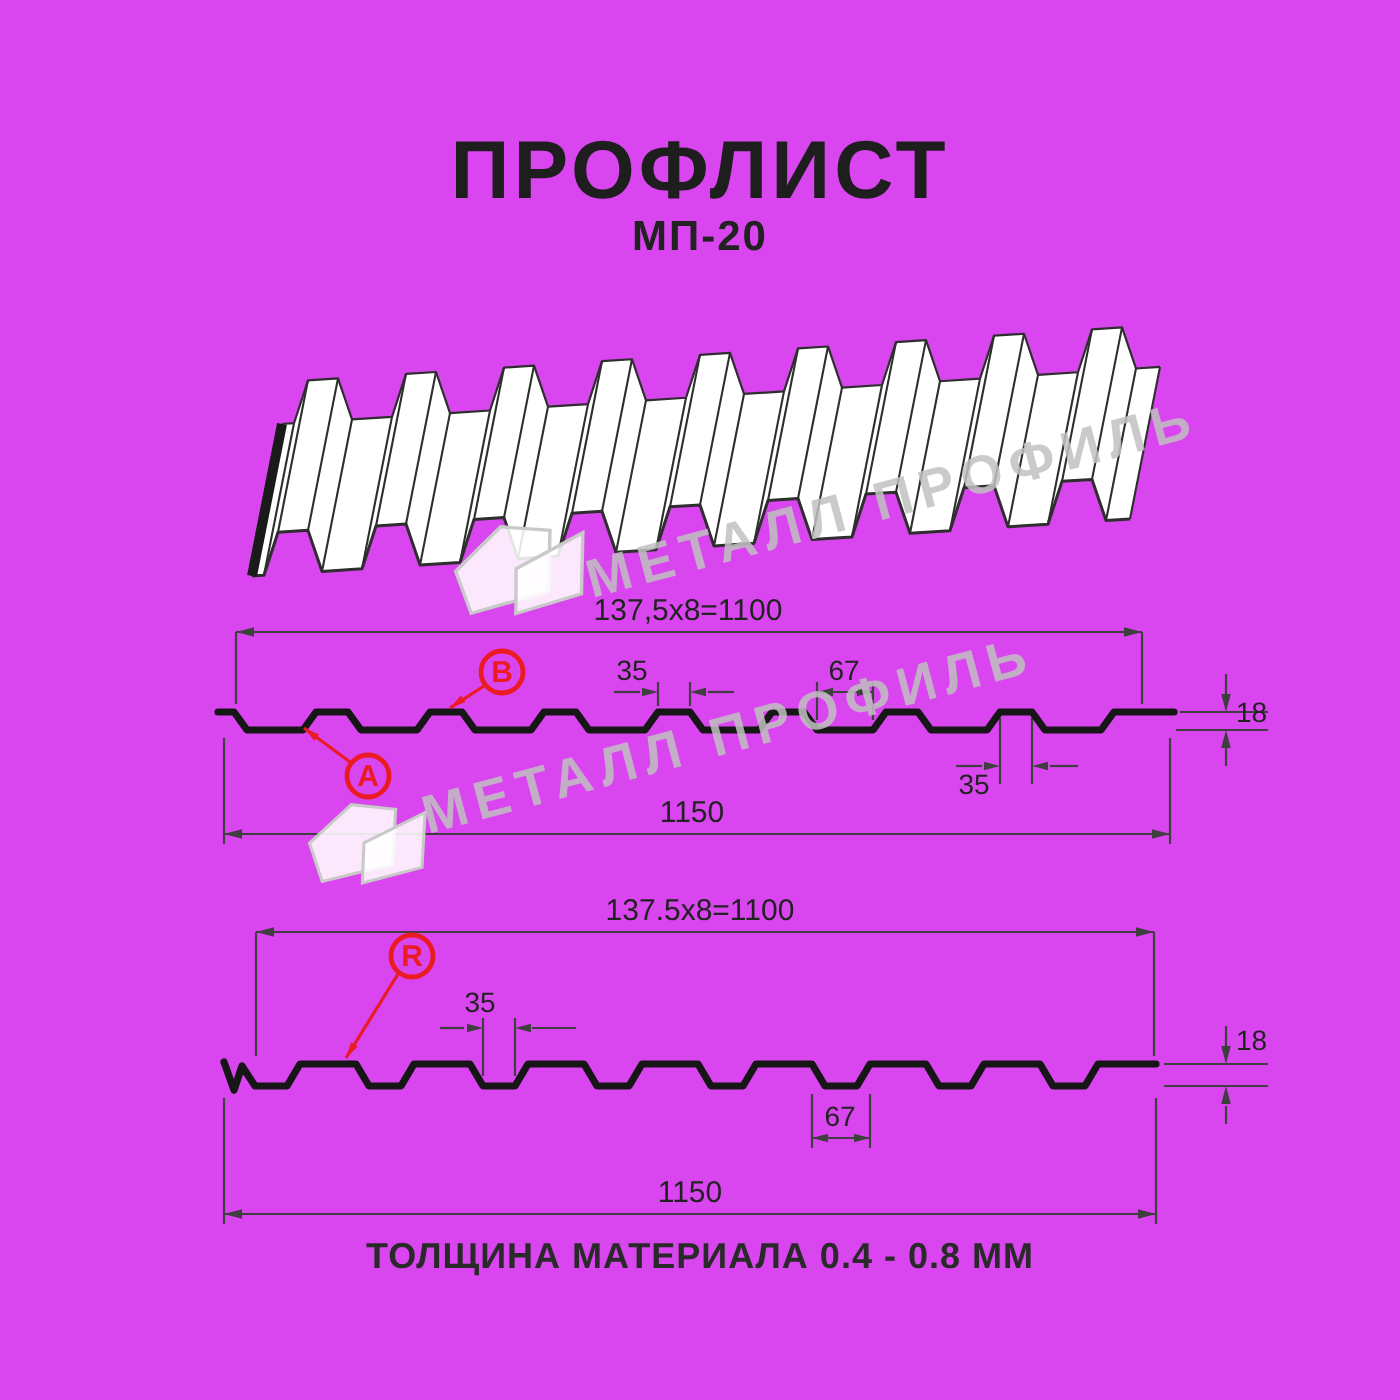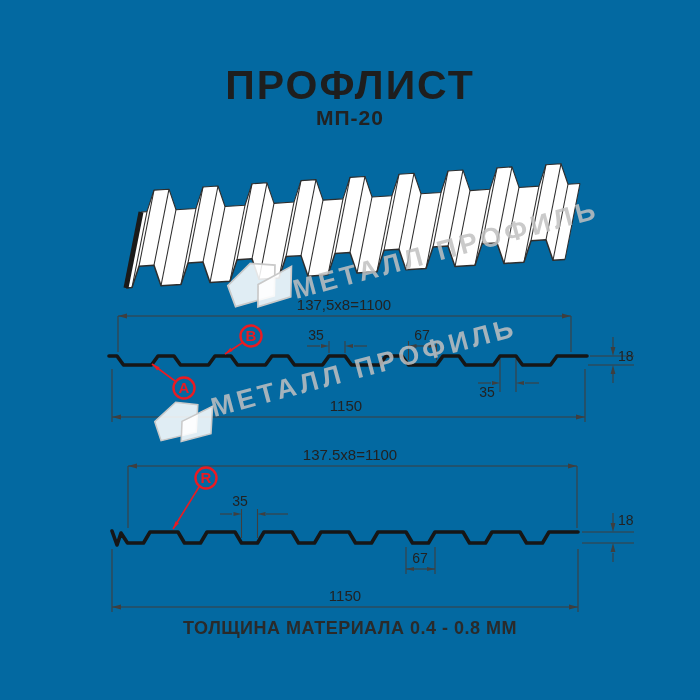--- a/index.html
+++ b/index.html
@@ -1,16 +1,16 @@
 <!DOCTYPE html>
 <html><head>
 <meta charset="utf-8">
 <style>
   html,body{margin:0;padding:0;background:#fff;}
-  .page{position:relative;width:700px;height:700px;background:#0369a1;overflow:hidden;
+  .page{position:relative;width:700px;height:700px;background:#d946ef;overflow:hidden;
         font-family:"Liberation Sans",sans-serif;}
   svg{position:absolute;left:0;top:0;}
   .title{font-size:41px;font-weight:700;letter-spacing:2px;fill:#1e1e1e;text-anchor:middle;}
   .subtitle{font-size:21px;font-weight:700;letter-spacing:1px;fill:#222;text-anchor:middle;}
   .footer{font-size:18px;font-weight:700;letter-spacing:0.5px;fill:#2a2a2a;text-anchor:middle;}
   .dim{font-size:15px;fill:#222;text-anchor:middle;}
   .dim-sm{font-size:14px;fill:#222;text-anchor:middle;}
   .dim-right{font-size:14px;fill:#222;text-anchor:start;}
   .wmtext{font-size:27px;font-weight:700;letter-spacing:4px;fill:#c1c1c1;opacity:0.85;text-anchor:start;}
   .wmlogo{stroke:#c9c9c9;stroke-width:1.7;fill:#ffffff;fill-opacity:0.88;}

